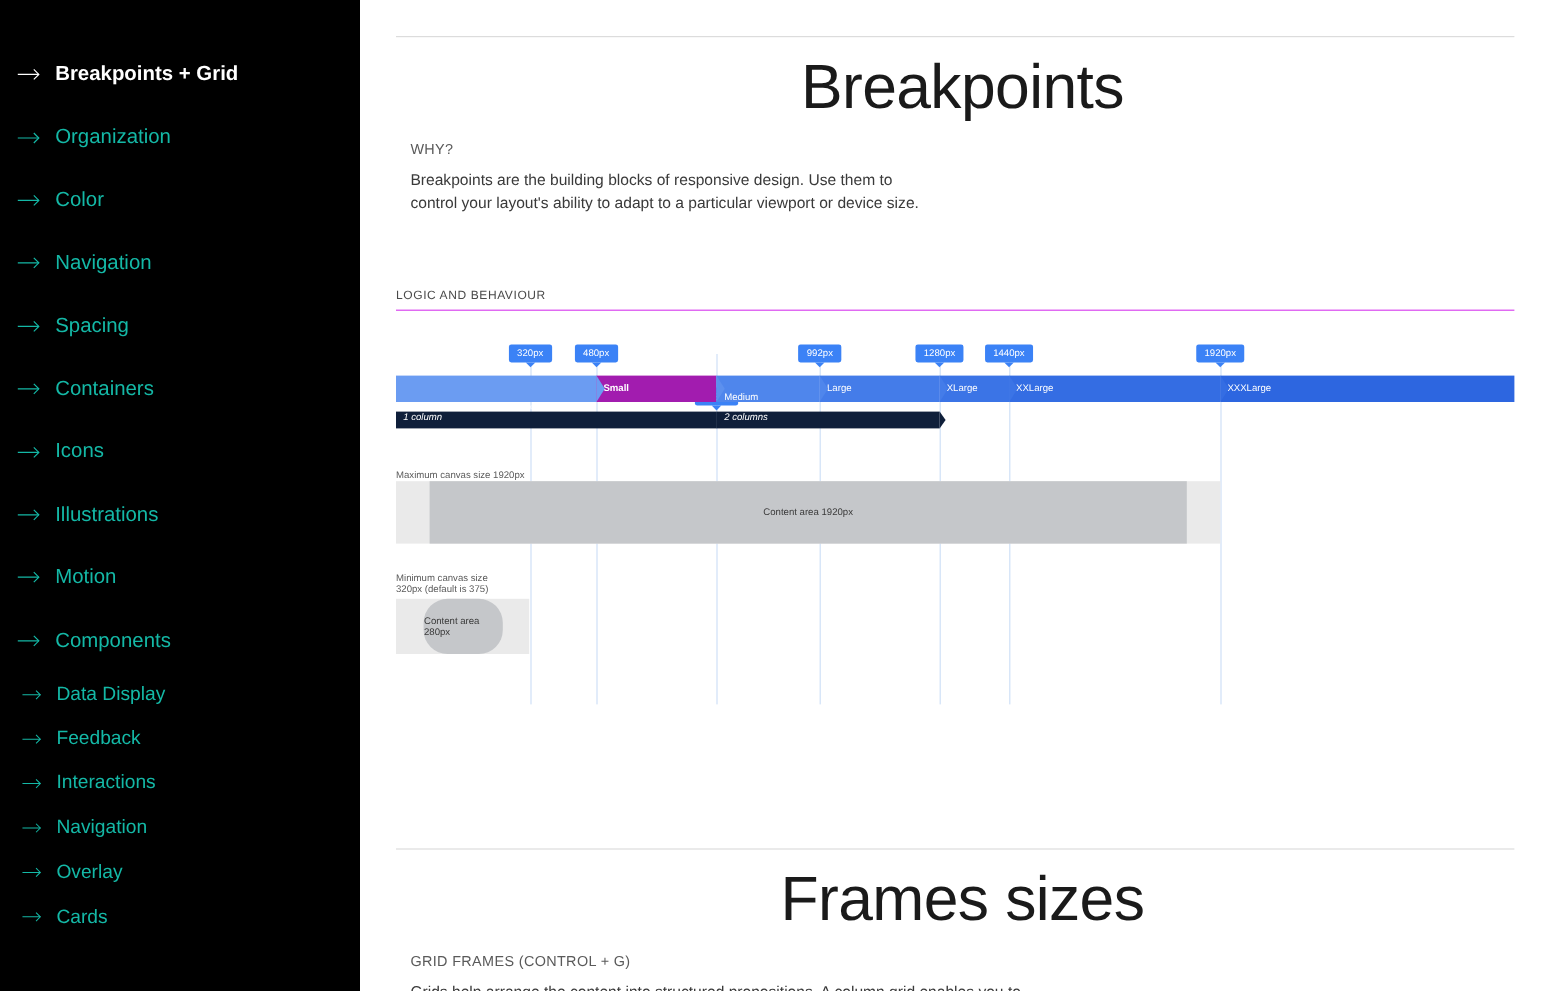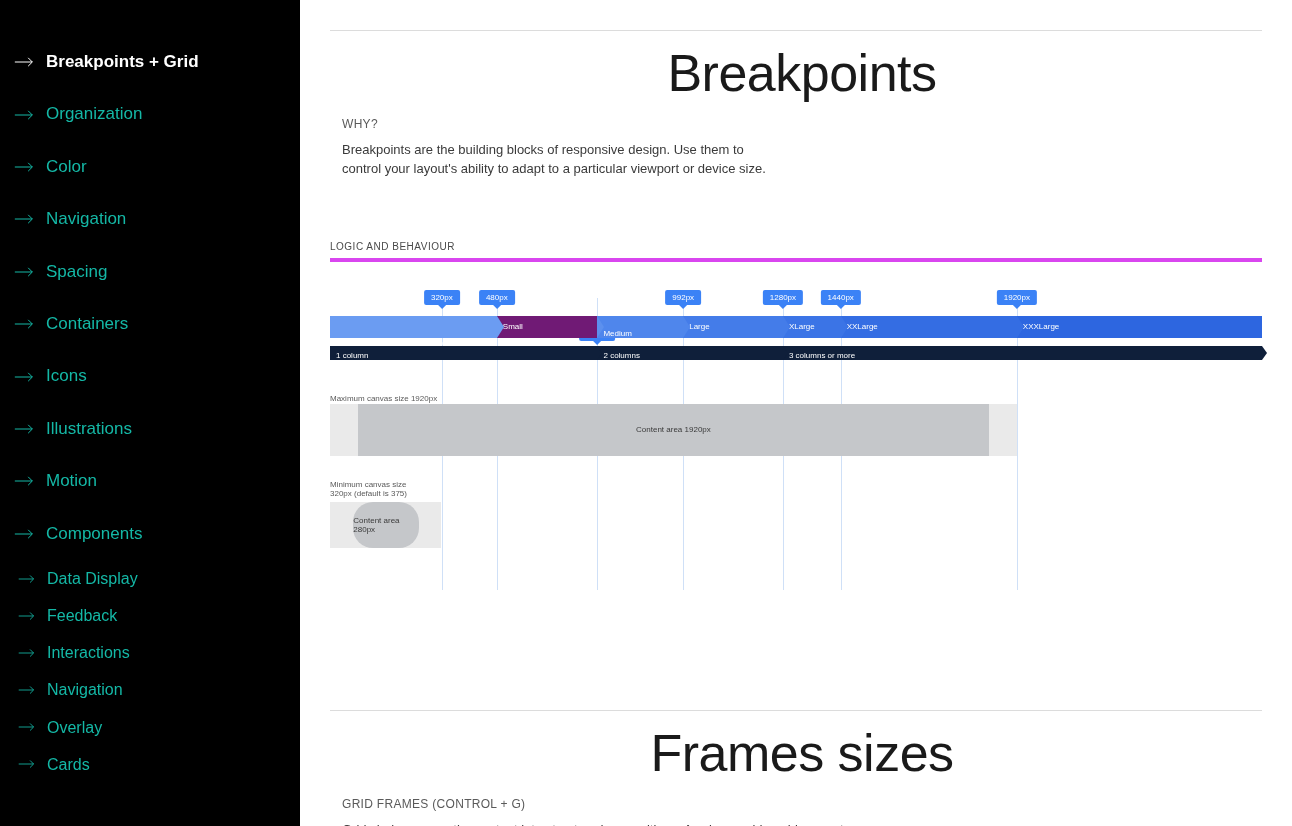--- a/index.html
+++ b/index.html
@@ -83,21 +83,21 @@
   }
   .bodytext.wider { max-width: 520px; }
 
   
   .diagram-wrap { margin-top: 62px; }
   .diagram-title {
     font-size: 10px;
     letter-spacing: 0.5px;
     color: #4a4a4a;
     padding-bottom: 6px;
-    border-bottom: 4px solid #d946ef;
+    border-bottom: 1px solid #d946ef;
     margin-bottom: 28px;
   }
   .diagram {
     position: relative;
     height: 300px;
   }
 
   
   .vline {
     position: absolute;
@@ -142,21 +142,21 @@
   .size-cell {
     height: 100%;
     color: #fff;
     font-size: 8px;
     display: flex; align-items: center;
     padding-left: 6px;
     position: relative;
   }
   .size-cell.first { flex-direction: column; align-items: flex-start; justify-content: center; gap:1px; line-height:1.1; }
   .size-sub { font-size: 6px; opacity: 0.9; }
-  .clr1{background:#6b9cf2;} .clr2{background:#701a75;} .clr3{background:#4f86ec;align-items:flex-end;}
+  .clr1{background:#6b9cf2;} .clr2{background:#a21caf;font-weight:bold;} .clr3{background:#4f86ec;align-items:flex-end;}
   .clr4{background:#447ce9;} .clr5{background:#3b74e6;} .clr6{background:#346de3;}
   .clr7{background:#2d66e0;}
   .size-cell::after{
     content:""; position:absolute; right:-7px; top:0;
     width:0;height:0;
     border-top:11px solid transparent;
     border-bottom:11px solid transparent;
     border-left:7px solid currentColor;
     z-index:1;
   }
@@ -171,23 +171,24 @@
     position: absolute;
     top: 56px;
     left: 0; right: 0;
     height: 14px;
     display: flex;
   }
   .col-cell {
     background: #0f1f3a;
     color: #fff;
     font-size: 8px;
-    display: flex; align-items: flex-end; padding-left: 6px;
+    display: flex; align-items: flex-start; padding-left: 6px;
     position: relative;
     height: 100%;
+    font-style: italic;
   }
   .col-cell::after{
     content:""; position:absolute; right:-5px; top:0;
     border-top:7px solid transparent; border-bottom:7px solid transparent;
     border-left:5px solid #0f1f3a; z-index:1;
   }
   .col-cell:last-child::after{ right:-5px; }
   .col-cell:last-child{ }
   .col-row .col-cell:last-child::after{ display:block; }
   .col-row::after{  }
@@ -428,23 +429,20 @@
             <span>XXXLarge</span>
           </div>
         </div>
         <div class="col-row">
           <div class="col-cell" style="flex:0 0 28.7%;">
             <span>1 column</span>
           </div>
           <div class="col-cell" style="flex:0 0 19.9%;">
             <span>2 columns</span>
           </div>
-          <div class="col-cell" style="flex:0 0 51.4%;">
-            <span>3 columns or more</span>
-          </div>
         </div>
         <div class="max-label">Maximum canvas size 1920px</div>
         <div class="canvas-max" style="width:73.7%;"></div>
         <div class="content-max" style="left:3%;width:67.7%;">Content area 1920px</div>
         <div class="min-label">Minimum canvas size 320px (default is 375)</div>
         <div class="canvas-min" style="width:11.9%;"></div>
         <div class="content-min" style="left:2.5%;width:7%;">Content area 280px</div>
       </div>
   </div>
 

